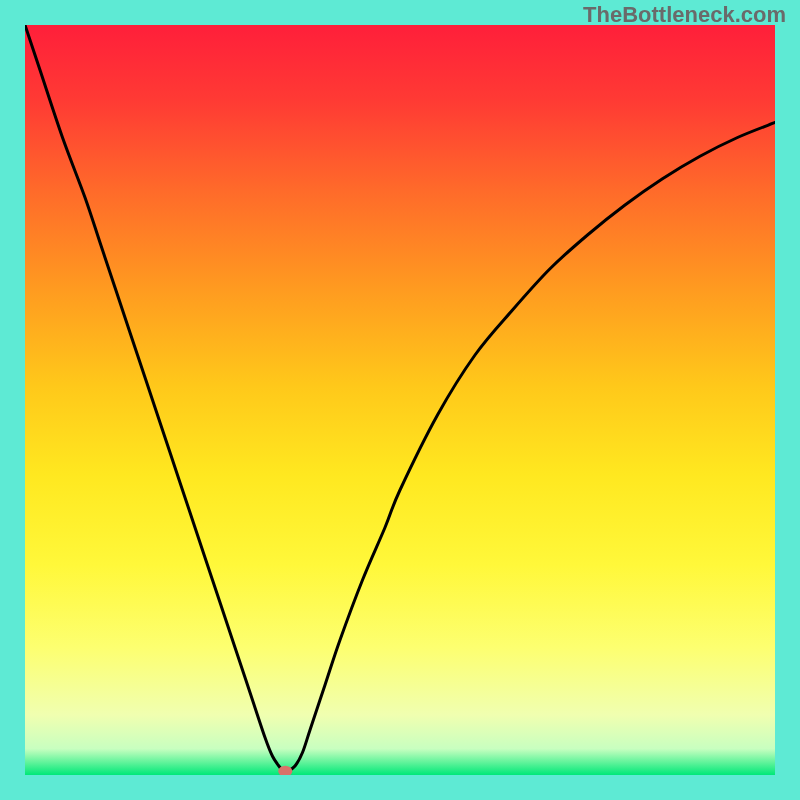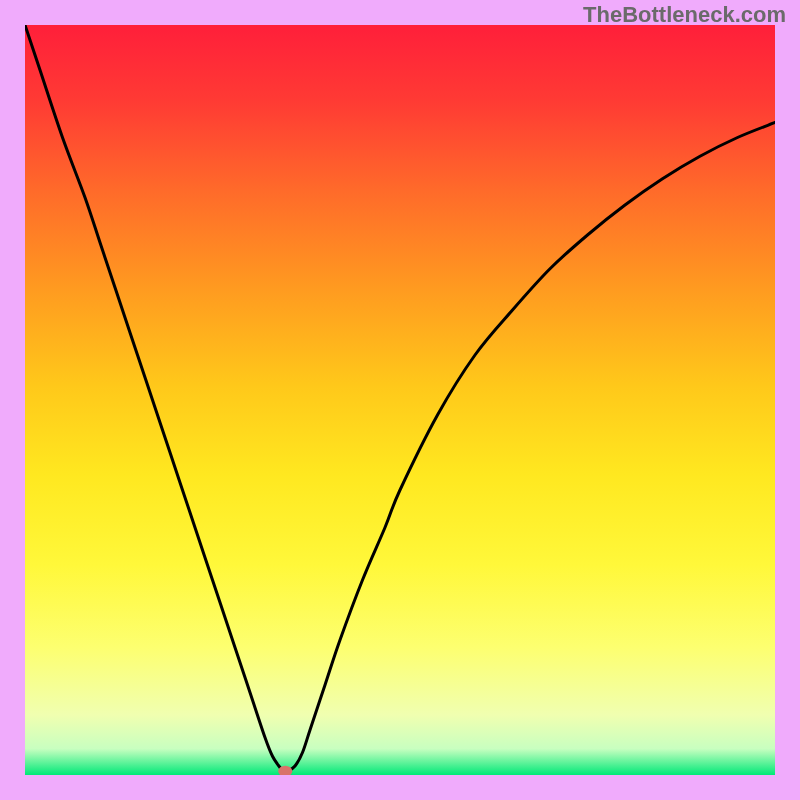--- a/index.html
+++ b/index.html
@@ -5,21 +5,21 @@
   body {
     margin: 0;
     padding: 0;
     background: #fff;
     font-family: Arial, Helvetica, sans-serif;
   }
   .frame {
     width: 800px;
     height: 800px;
     position: relative;
-    background: #f0abfc;
+    background: #5eead4;
     box-sizing: border-box;
   }
   .watermark {
     position: absolute;
     top: 2px;
     right: 14px;
     color: #6a6a6a;
     font-size: 22px;
     font-weight: 600;
     z-index: 20;

